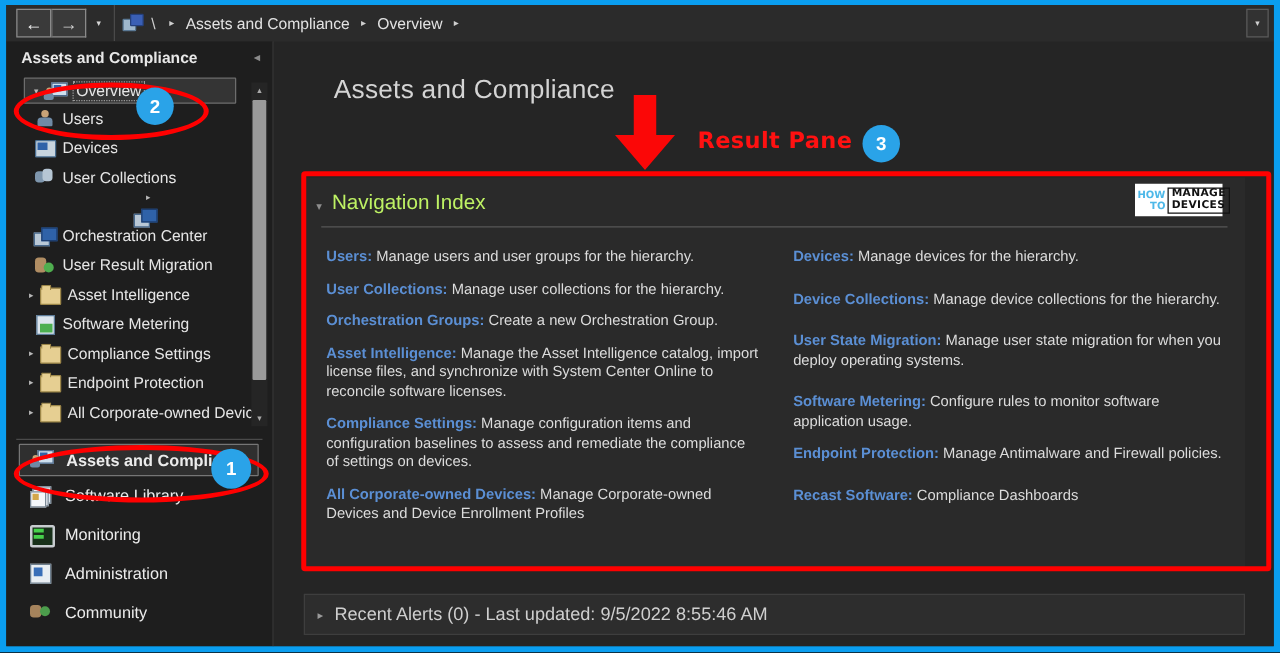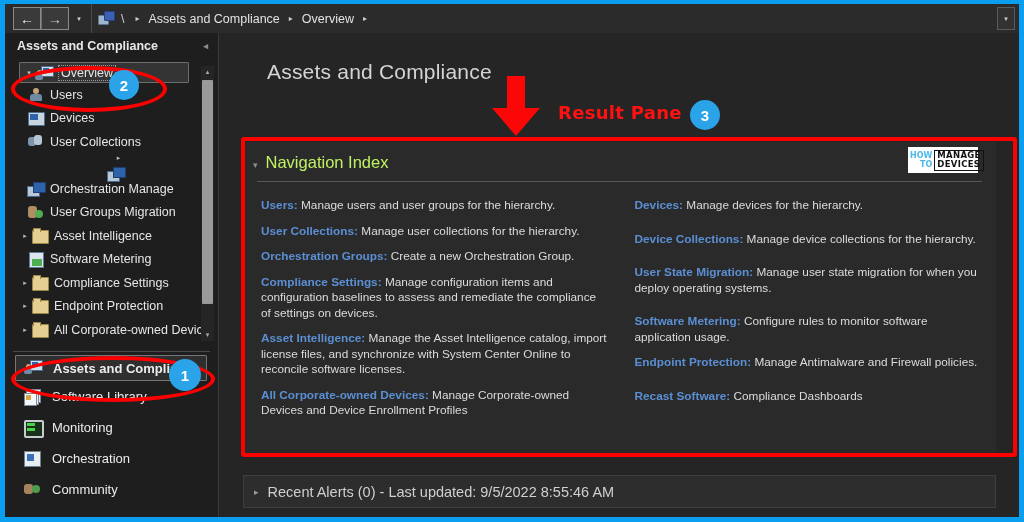--- a/index.html
+++ b/index.html
@@ -497,28 +497,28 @@
         <span class="tw-icon">
             <span class="ic-devcol"></span>
           </span>
         <span class="tw-label">Device Collections</span>
       </div>
 
       <div class="tree-row tree-indent">
         <span class="tw-icon">
             <span class="ic-devcol"></span>
           </span>
-        <span class="tw-label">Orchestration Manage</span>
+        <span class="tw-label">Orchestration Center</span>
       </div>
 
       <div class="tree-row tree-indent">
         <span class="tw-icon">
             <span class="ic-usm"></span>
           </span>
-        <span class="tw-label">User Groups Migration</span>
+        <span class="tw-label">User Result Migration</span>
       </div>
 
       <div class="tree-row" style="padding-left:14px;">
         <span class="tw-expander">▸</span>
         <span class="tw-icon">
             <span class="ic-folder"></span>
           </span>
         <span class="tw-label">Asset Intelligence</span>
       </div>
 
@@ -588,21 +588,21 @@
         <span class="ws-icon">
             <span class="ic-mon2" style="left:3px;top:2px;"></span>
           </span>
         <span class="ws-label">Monitoring</span>
       </div>
 
       <div class="ws-item">
         <span class="ws-icon">
             <span class="ic-admin" style="left:3px;top:2px;"></span>
           </span>
-        <span class="ws-label">Orchestration</span>
+        <span class="ws-label">Administration</span>
       </div>
 
       <div class="ws-item">
         <span class="ws-icon">
             <span class="ic-comm" style="left:3px;top:3px;"></span>
           </span>
         <span class="ws-label">Community</span>
       </div>
     </div>
   </div>
@@ -632,24 +632,24 @@
           <div class="ni-entry">
             <span class="k">Users:</span><span> Manage users and user groups for the hierarchy.</span>
           </div>
           <div class="ni-entry">
             <span class="k">User Collections:</span><span> Manage user collections for the hierarchy.</span>
           </div>
           <div class="ni-entry">
             <span class="k">Orchestration Groups:</span><span> Create a new Orchestration Group.</span>
           </div>
           <div class="ni-entry">
+            <span class="k">Asset Intelligence:</span><span> Manage the Asset Intelligence catalog, import license files, and synchronize with System Center Online to reconcile software licenses.</span>
+          </div>
+          <div class="ni-entry">
             <span class="k">Compliance Settings:</span><span> Manage configuration items and configuration baselines to assess and remediate the compliance of settings on devices.</span>
-          </div>
-          <div class="ni-entry">
-            <span class="k">Asset Intelligence:</span><span> Manage the Asset Intelligence catalog, import license files, and synchronize with System Center Online to reconcile software licenses.</span>
           </div>
           <div class="ni-entry">
             <span class="k">All Corporate-owned Devices:</span><span> Manage Corporate-owned Devices and Device Enrollment Profiles</span>
           </div>
         </div>
 
         <div class="ni-col right">
           <div class="ni-entry gap">
             <span class="k">Devices:</span><span> Manage devices for the hierarchy.</span>
           </div>

